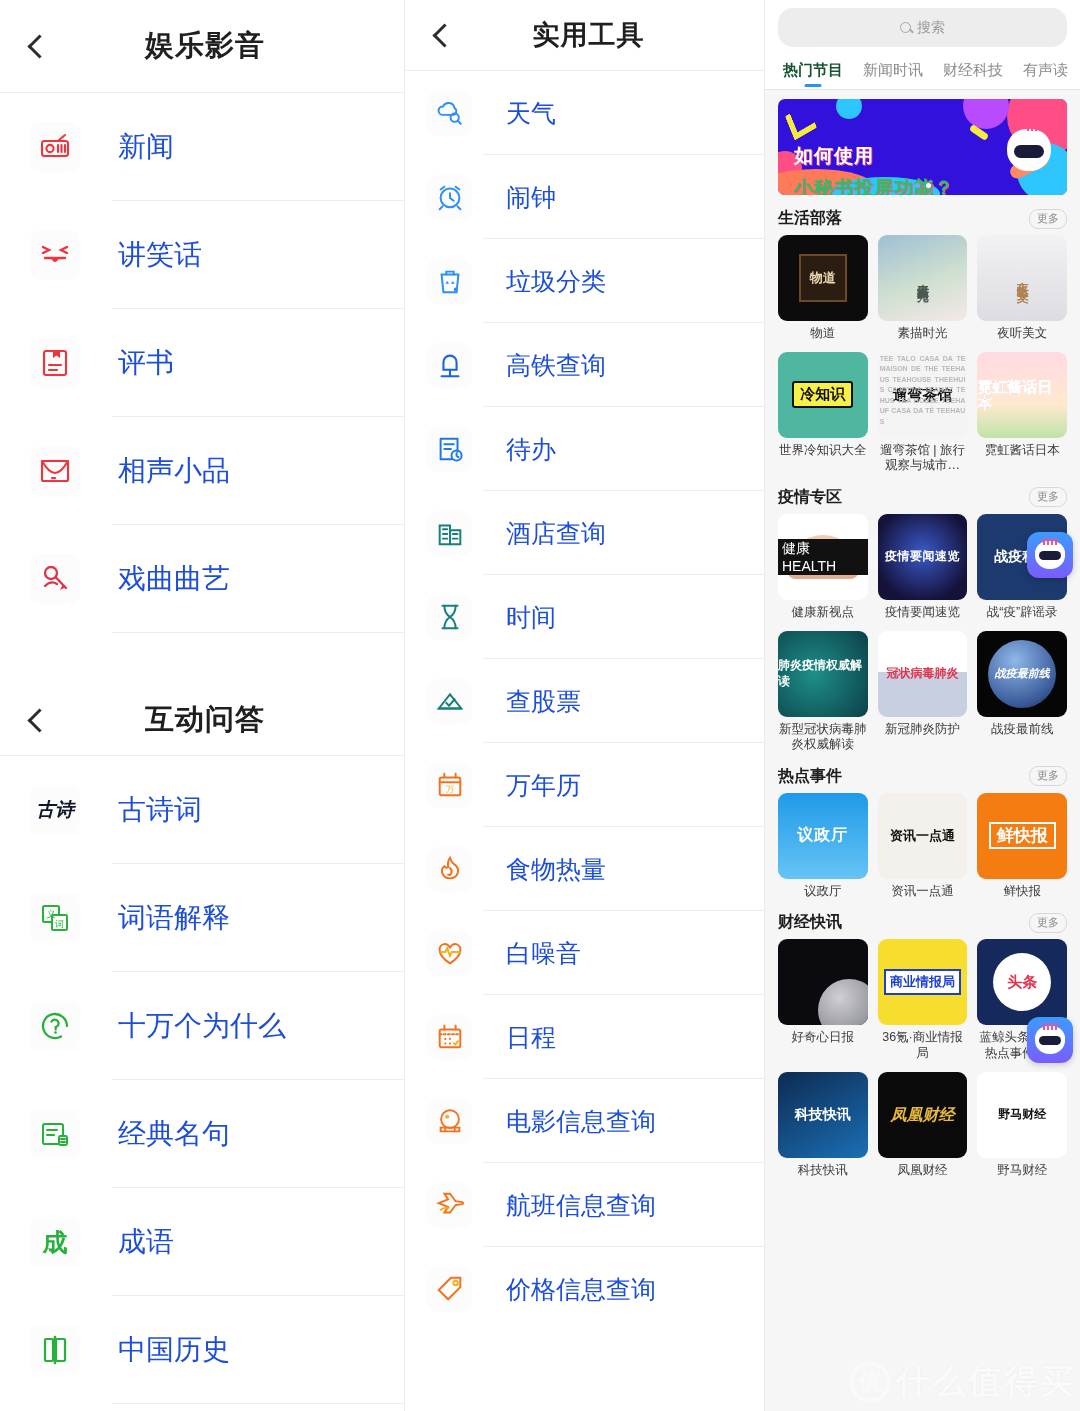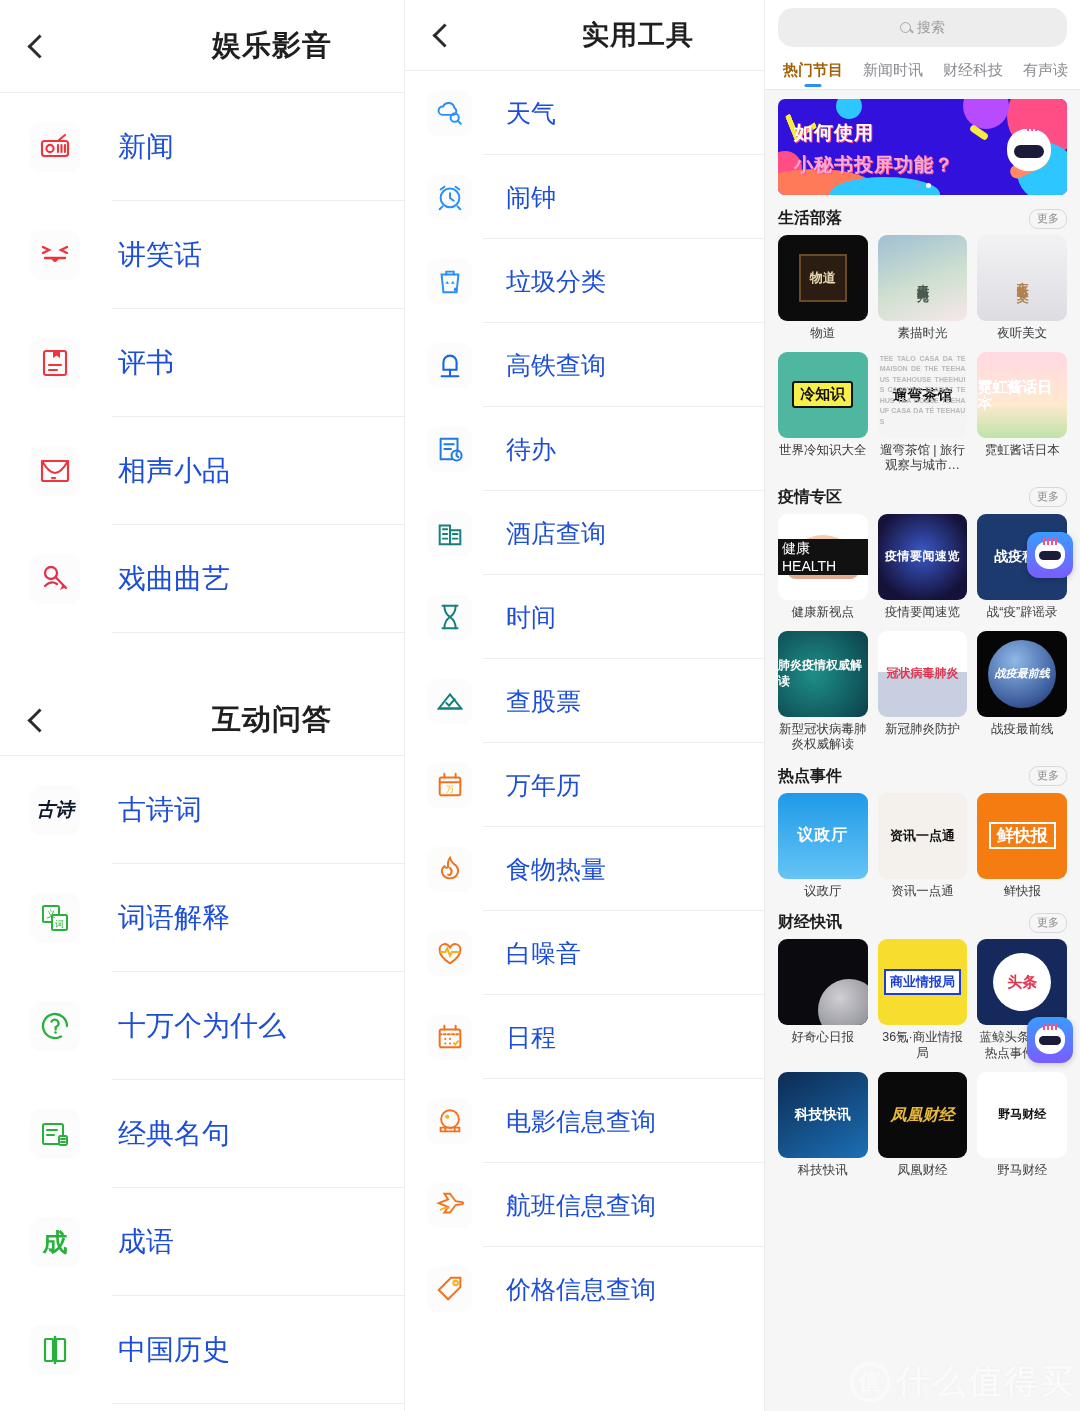--- a/index.html
+++ b/index.html
@@ -22,21 +22,21 @@
   .nav-back {
     width: 78px; display: flex; align-items: center; justify-content: center;
     flex: 0 0 auto; cursor: pointer;
   }
   .chev {
     width: 17px; height: 17px;
     border-left: 3.5px solid #2c2c2c; border-bottom: 3.5px solid #2c2c2c;
     transform: rotate(45deg);
   }
   .nav-title {
-    flex: 1 1 auto; text-align: right; font-size: 29px; font-weight: 700;
+    flex: 1 1 auto; text-align: center; font-size: 29px; font-weight: 700;
     color: #1f1f1f; letter-spacing: 1px; padding-right: 72px;
   }
   .panel-mid .nav-title { font-size: 27px; padding-right: 70px; }
   .nav-underline { height: 1px; background: #ededed; width: 100%; }
 
   .list { }
   .row {
     display: flex; align-items: center; position: relative;
     cursor: pointer; background: #fff;
   }
@@ -82,21 +82,21 @@
   .search-ph { font-size: 14px; color: #9b9ba0; }
 
   .tabs {
     background: #fff; display: flex; align-items: flex-end;
     padding: 0 8px; height: 38px; position: relative;
   }
   .tab {
     font-size: 15px; color: #8a8a8f; padding: 0 0 9px 0; margin: 0 10px;
     position: relative; white-space: nowrap; cursor: pointer;
   }
-  .tab.active { color: #a16207; font-weight: 700; }
+  .tab.active { color: #14532d; font-weight: 700; }
   .tab.active::after {
     content: ""; position: absolute; left: 50%; transform: translateX(-50%);
     bottom: 2px; width: 17px; height: 3px; border-radius: 2px; background: #2a8ff7;
   }
   .tabs-sep { height: 1px; background: #e8e8e8; }
 
   .scroll-area { padding: 0 0 10px 0; }
 
   .banner-wrap { padding: 9px 13px 0 13px; }
   .banner {
@@ -119,24 +119,24 @@
            background:#ff8a65; right:18px; bottom:22px; transform:rotate(-25deg); }
   .bn-dot { position:absolute; width:26px;height:26px;border-radius:50%;
             background:#2ec6ff; left:58px; top:-6px;}
   .bn-sq  { position:absolute; width:20px;height:20px;border-radius:50%;
             background:#ff4e86; right:36px; top:36px;}
   .bn-chk1{ position:absolute; left:10px; top:10px; width:26px; height:26px;
             border-left:6px solid #f5ec3c; border-bottom:6px solid #f5ec3c;
             transform:rotate(-30deg) skewX(-8deg); border-radius:2px;}
   .bn-chk2{ position:absolute; right:78px; top:30px; width:20px; height:7px;
             background:#f5ec3c; border-radius:4px; transform:rotate(35deg);}
-  .bn-text { position:absolute; left:16px; top:21px; z-index:3; }
+  .bn-text { position:absolute; left:16px; top:44px; z-index:3; }
   .bn-l1 { font-size:19px; font-weight:700; color:#ffffff; letter-spacing:1px;
            text-shadow: 1px 1px 0 #ff4e86; }
-  .bn-l2 { font-size:19px; font-weight:700; color:#f9a8d4; letter-spacing:1px;
+  .bn-l2 { font-size:19px; font-weight:700; color:#22c55e; letter-spacing:1px;
            margin-top:6px; text-shadow: 1px 1px 0 #ff4e86; }
   .bn-robot {
     position:absolute; right:16px; top:30px; width:44px; height:42px;
     background:#fff; border-radius:45% 45% 48% 48%; z-index:3;
   }
   .bn-robot::before{
     content:""; position:absolute; left:7px; top:16px; width:30px; height:13px;
     background:#1b1b3a; border-radius:7px;
   }
   .bn-ant { position:absolute; right:24px; top:24px; width:16px; height:8px; z-index:4;

